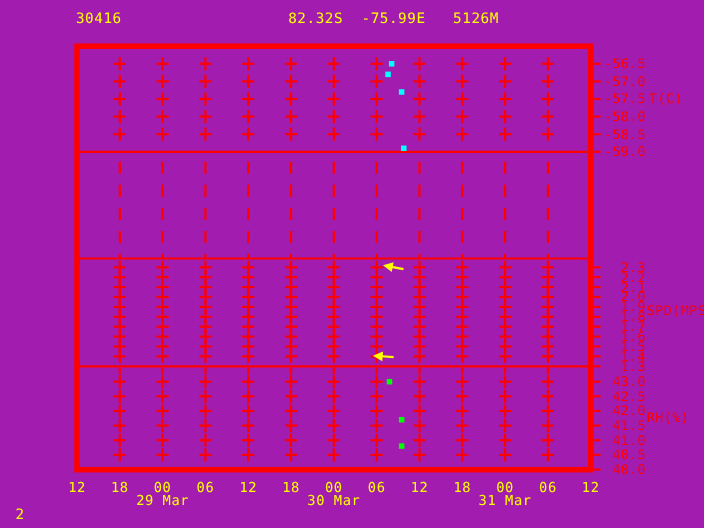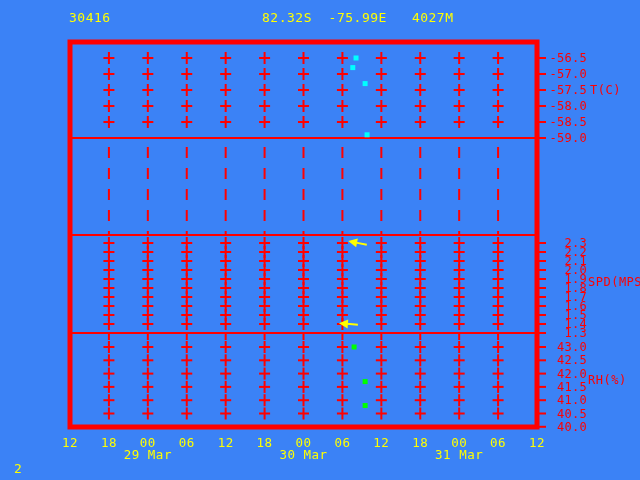--- a/index.html
+++ b/index.html
@@ -1,31 +1,31 @@
 <!DOCTYPE html>
 <html><head>
 <meta charset="utf-8">
 <style>
   html,body{margin:0;padding:0;background:#000;}
-  .screen{position:relative;width:640px;height:480px;background:#3b82f6;overflow:hidden;
+  .screen{position:relative;width:640px;height:480px;background:#a21caf;overflow:hidden;
           font-family:"DejaVu Sans Mono",monospace;}
   .hdr{position:absolute;color:#ffff00;font-size:13px;line-height:13px;
        letter-spacing:0.5px;white-space:pre;}
   .station{left:69px;top:11px;}
   .loc{left:262px;top:11px;}
   .period{left:61px;top:23px;}
   .pagenum{position:absolute;left:14px;top:462px;color:#ffff00;font-size:13px;line-height:13px;}
   svg text{font-family:"DejaVu Sans Mono",monospace;}
 </style>
 </head>
 <body>
 
 <div class="screen">
   <div class="hdr station">30416</div>
-  <div class="hdr loc">82.32S  -75.99E   4027M</div>
+  <div class="hdr loc">82.32S  -75.99E   5126M</div>
 
   <svg id="plot" width="640" height="480" viewBox="0 0 640 480">
     <g id="grid-layer">
         <rect x="70" y="42" width="467" height="385" fill="none" stroke="#ff0000" stroke-width="5"></rect>
         <line x1="70" y1="138" x2="537" y2="138" stroke="#ff0000" stroke-width="2"></line>
         <line x1="70" y1="235" x2="537" y2="235" stroke="#ff0000" stroke-width="2"></line>
         <line x1="70" y1="333" x2="537" y2="333" stroke="#ff0000" stroke-width="2"></line>
         <line x1="108.91666666666666" y1="147" x2="108.91666666666666" y2="235" stroke="#ff0000" stroke-width="2" stroke-dasharray="11 10"></line>
         <line x1="108.91666666666666" y1="334" x2="108.91666666666666" y2="340" stroke="#ff0000" stroke-width="2"></line>
         <line x1="108.91666666666666" y1="52" x2="108.91666666666666" y2="64" stroke="#ff0000" stroke-width="2"></line>

